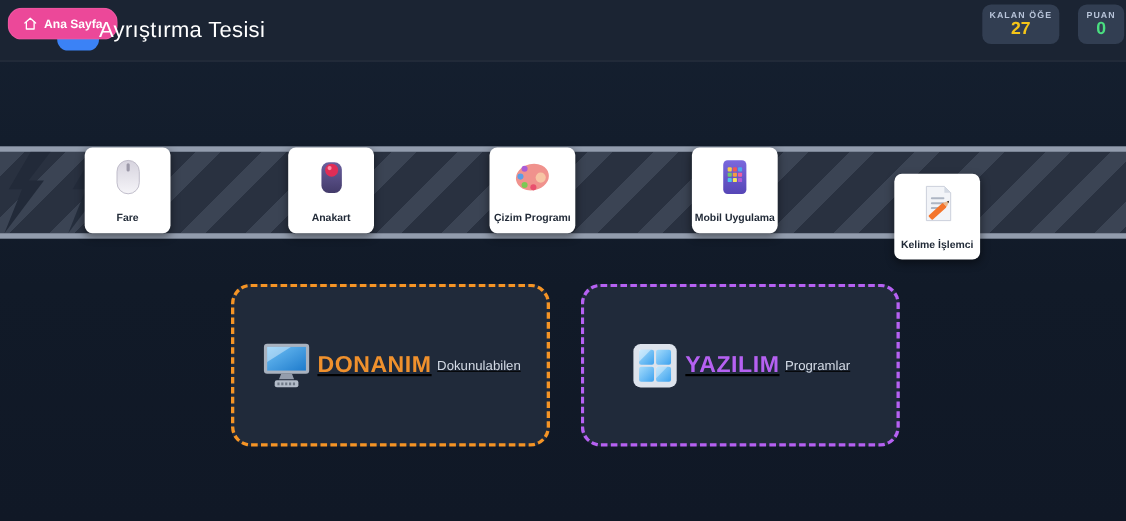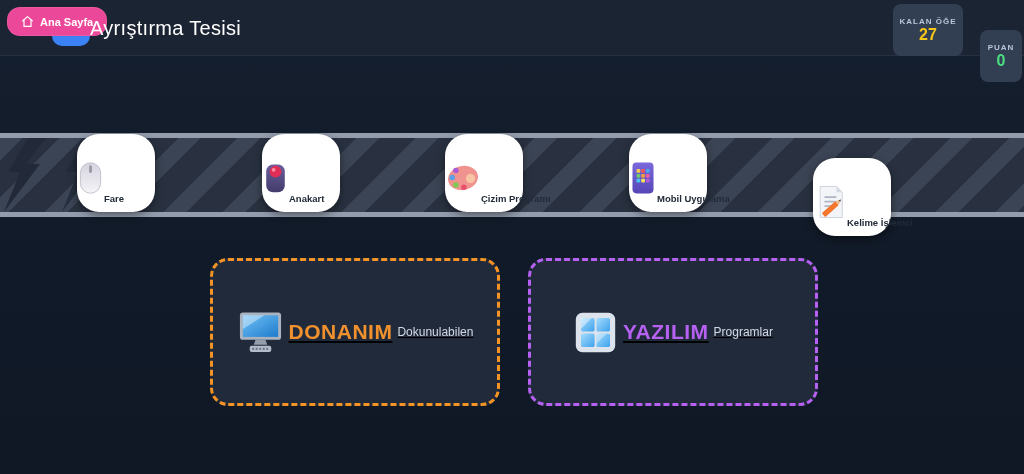--- a/index.html
+++ b/index.html
@@ -15,42 +15,42 @@
                background:#3b82f6; border-radius:10px; z-index:1; }
   .home-btn { position:absolute; left:7px; top:7px; z-index:2; height:29px;
               display:flex; align-items:center; gap:6px; padding:0 13px;
               background:#ec4899; border:1px solid rgba(255,255,255,.08);
               border-radius:13px; color:#fff; font-size:11px; font-weight:700;
               cursor:pointer; }
   .page-title { position:absolute; left:90px; top:28px; transform:translateY(-50%);
                 z-index:2; color:#ffffff; font-size:20px; font-weight:400;
                 letter-spacing:.3px; }
   .stats { position:absolute; right:2px; top:4px; display:flex; gap:17px; }
-  .stat-box { background:#323e52; border-radius:8px; height:52px; padding:4px 8px;
+  .stat-box { background:#323e52; border-radius:8px; height:36px; padding:4px 8px;
               display:flex; flex-direction:column; align-items:center; justify-content:center; }
   .stat-box.remaining { width:70px; }
-  .stat-box.score { width:42px;margin-top:26px; }
+  .stat-box.score { width:42px; }
   .stat-label { font-size:8px; font-weight:700; letter-spacing:1px; color:#b9c5da;
                 white-space:nowrap; }
   .stat-value { font-size:16px; font-weight:800; line-height:17px; }
   .stat-value.gold { color:#f5c518; }
   .stat-value.green { color:#4ade80; }
 
   
   .belt { position:absolute; left:0; top:133px; width:1024px; height:84px;
           border-top:5px solid #929cad; border-bottom:5px solid #929cad;
           background:repeating-linear-gradient(135deg, #3b4454 0px, #3b4454 16px,
                                                #293140 16px, #293140 42px); z-index:1; }
   .bolts { position:absolute; left:0; top:0; }
 
   
   .card { position:absolute; top:134px; width:78px; height:78px; z-index:3;
-          background:#ffffff; border-radius:22px;
+          background:#ffffff; border-radius:7px;
           box-shadow:0 3px 8px rgba(0,0,0,.45);
-          display:flex; align-items:center; cursor:grab; }
+          display:flex; flex-direction:column; align-items:center; cursor:grab; }
   .card .icon-wrap { margin-top:9px; height:36px; display:flex; align-items:center;
                      justify-content:center; }
   .card .card-label { margin-top:auto; margin-bottom:8px; font-size:9.5px;
                       font-weight:700; color:#222b38; white-space:nowrap; }
   .card.c1 { left:77px; }  .card.c2 { left:262px; } .card.c3 { left:445px; }
   .card.c4 { left:629px; } .card.c5 { left:813px;margin-top:24px; }
 
   
   .zone { position:absolute; top:258px; width:290px; height:148px; z-index:2;
           background:#202a3a; border-radius:18px;

